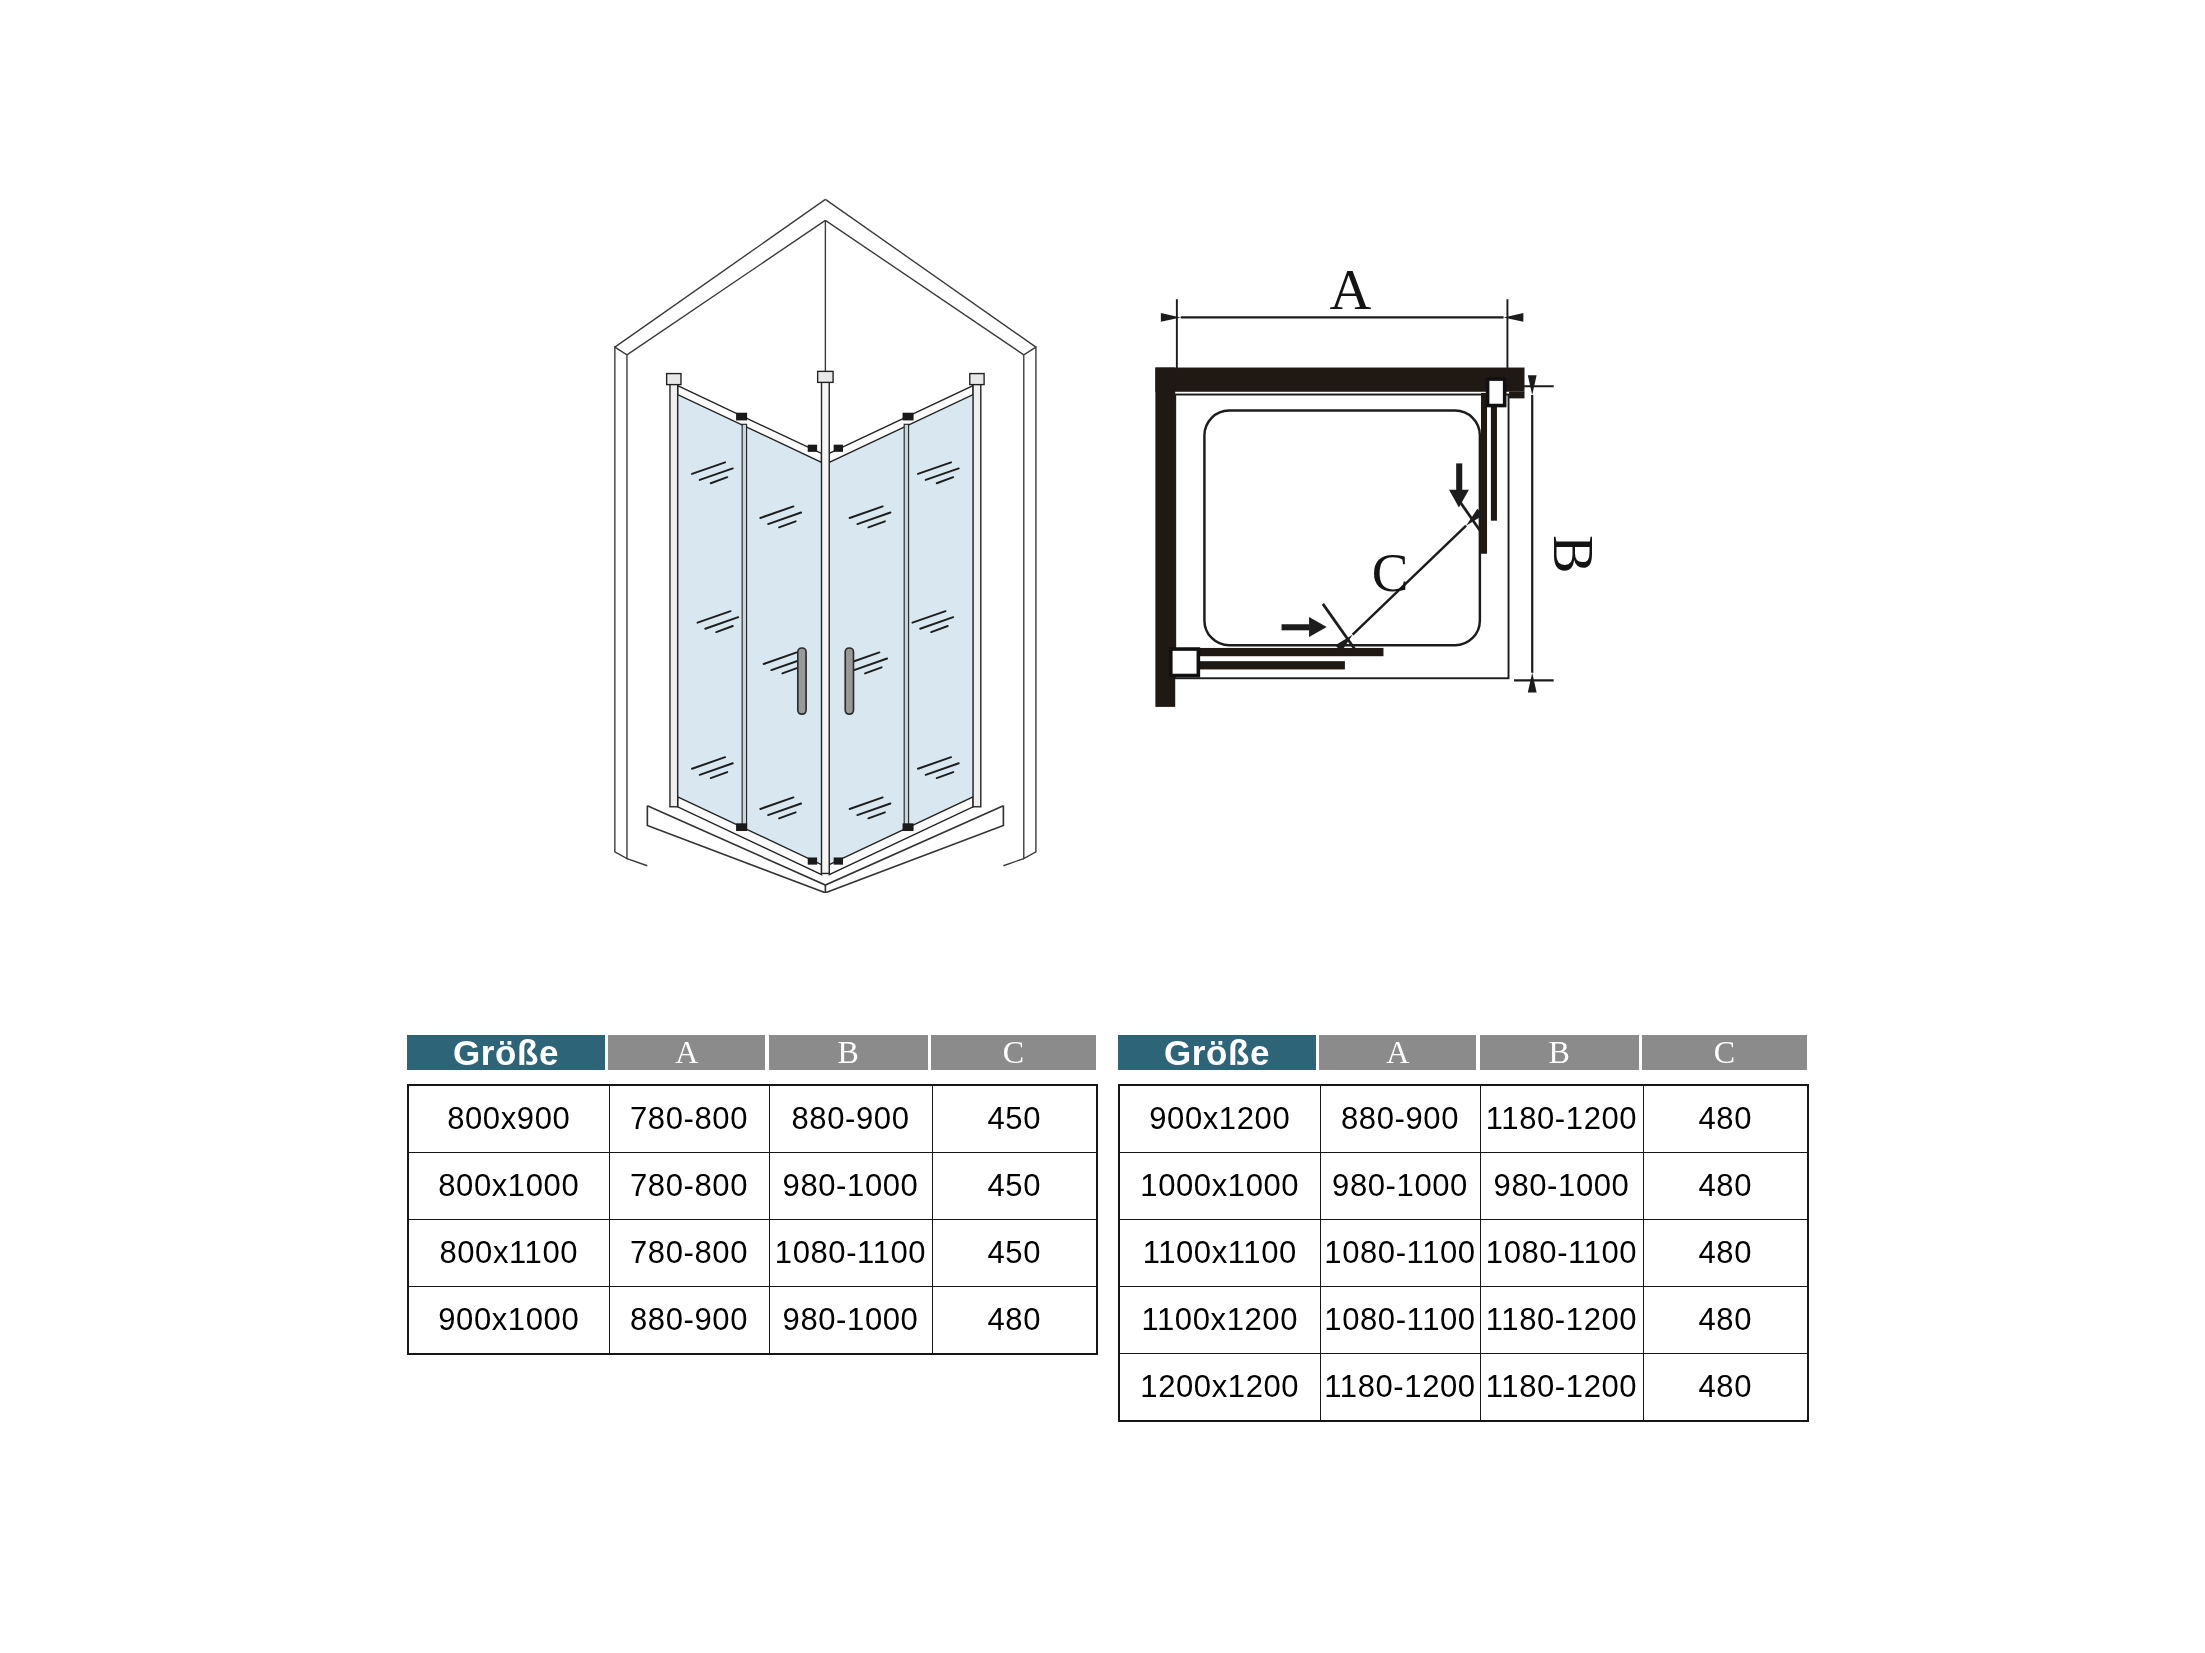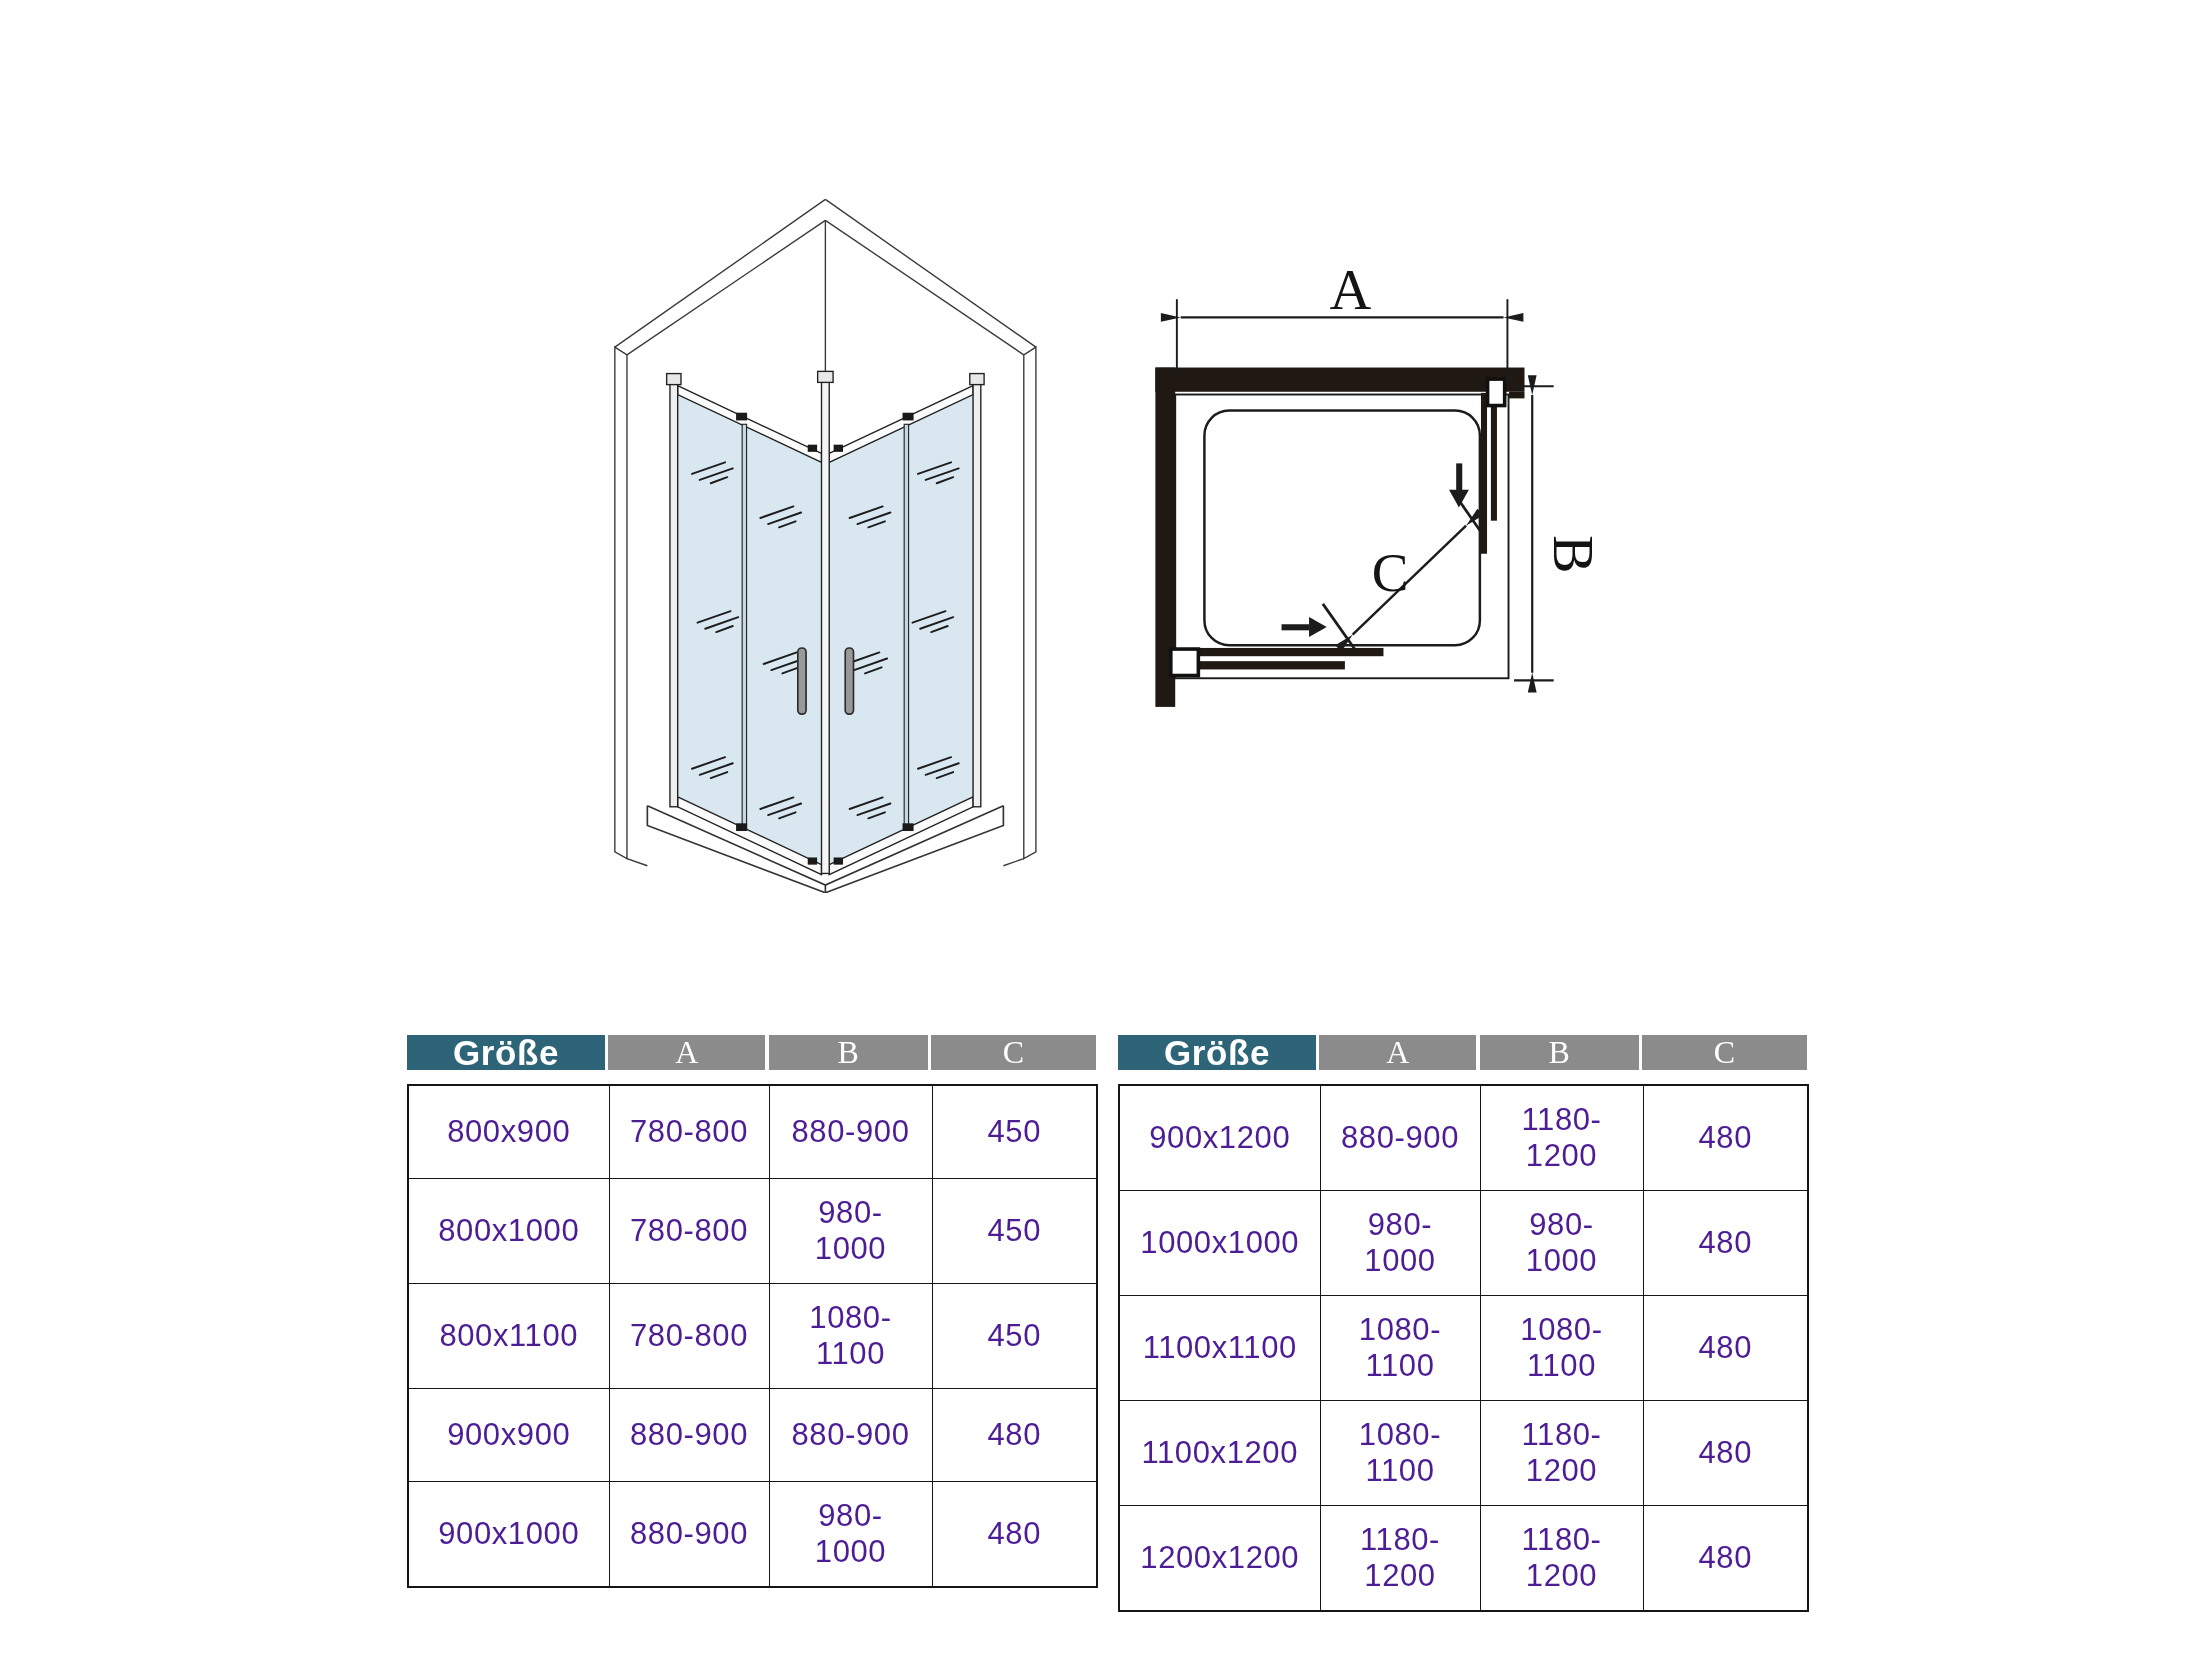--- a/index.html
+++ b/index.html
@@ -18,21 +18,21 @@
   .thead{display:flex;height:35px;}
   .th{display:flex;align-items:center;justify-content:center;color:#fff;box-sizing:border-box;}
   .th-size{width:198px;margin-right:3.3px;background:#2d6478;font-weight:bold;font-size:35px;letter-spacing:0.6px;}
   .th-abc{background:#8b8b8b;font-family:"Liberation Serif",serif;font-size:32px;}
   .th-a{width:157px;margin-right:3.3px;}
   .th-b{width:159px;margin-right:3.3px;}
   .th-c{width:165px;}
   table.body{border-collapse:collapse;table-layout:fixed;width:689px;margin-top:14.3px;border:2.8px solid #161616;}
   table.body td{
     border:1.7px solid #161616;height:60px;text-align:center;vertical-align:middle;
-    font-size:31px;color:#4c1d95;padding:16px;letter-spacing:0.6px;
+    font-size:31px;color:#000000;padding:3px;letter-spacing:0.6px;
   }
   col.c0{width:201px}col.c1{width:160px}col.c2{width:163px}col.c3{width:165px}
 </style>
 </head>
 <body>
 
 <svg id="svg3d" class="diagram" width="485" height="728" viewBox="0 0 880 1320">
 
   <g stroke="#3a3a3a" stroke-width="2.5" fill="#ffffff">
     <path d="M418,62 L36,330" fill="none"></path>
@@ -219,26 +219,20 @@
       <td>980-1000</td>
       <td>450</td>
     </tr>
     <tr>
       <td>800x1100</td>
       <td>780-800</td>
       <td>1080-1100</td>
       <td>450</td>
     </tr>
     <tr>
-      <td>900x900</td>
-      <td>880-900</td>
-      <td>880-900</td>
-      <td>480</td>
-    </tr>
-    <tr>
       <td>900x1000</td>
       <td>880-900</td>
       <td>980-1000</td>
       <td>480</td>
     </tr>
     </tbody>
   </table>
 </div>
 
 <div class="tbl tbl-right">

